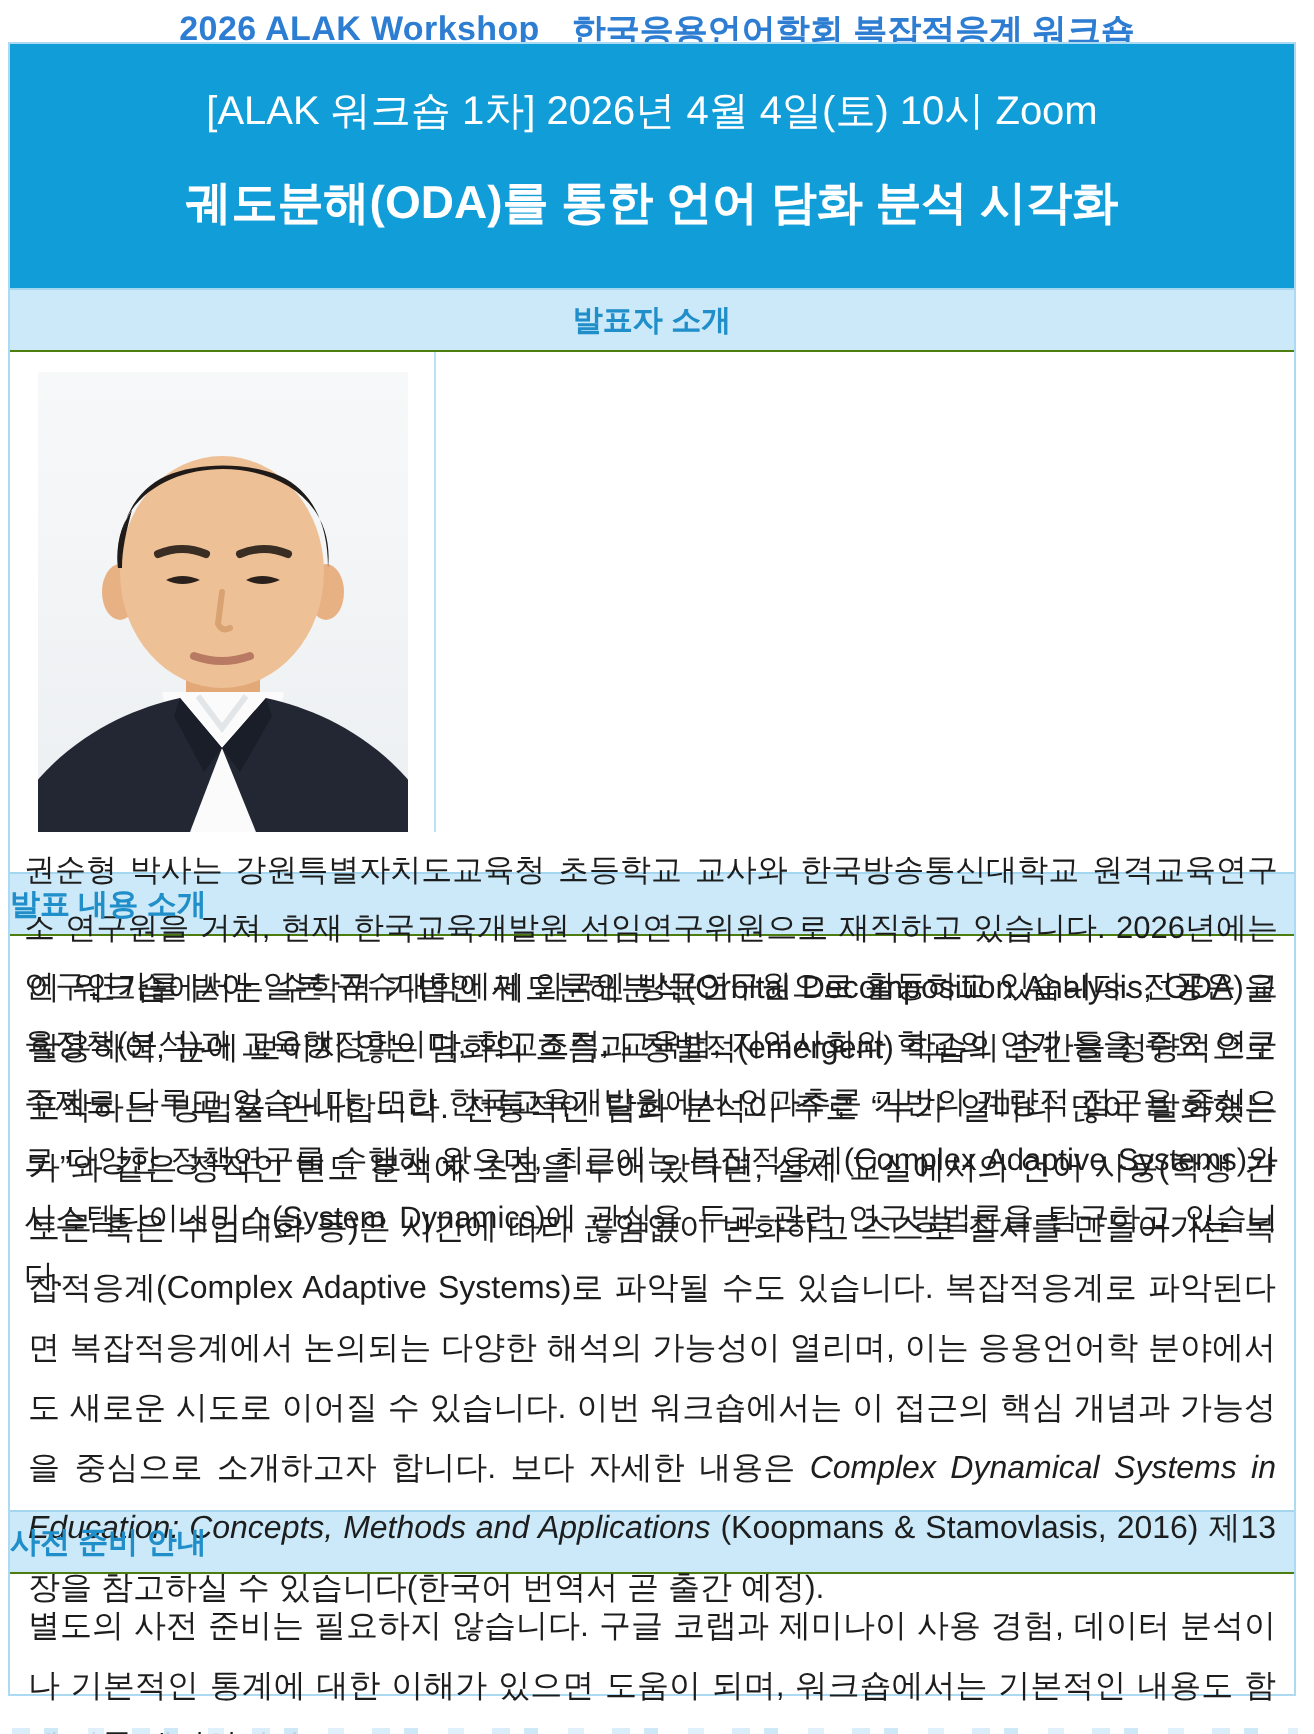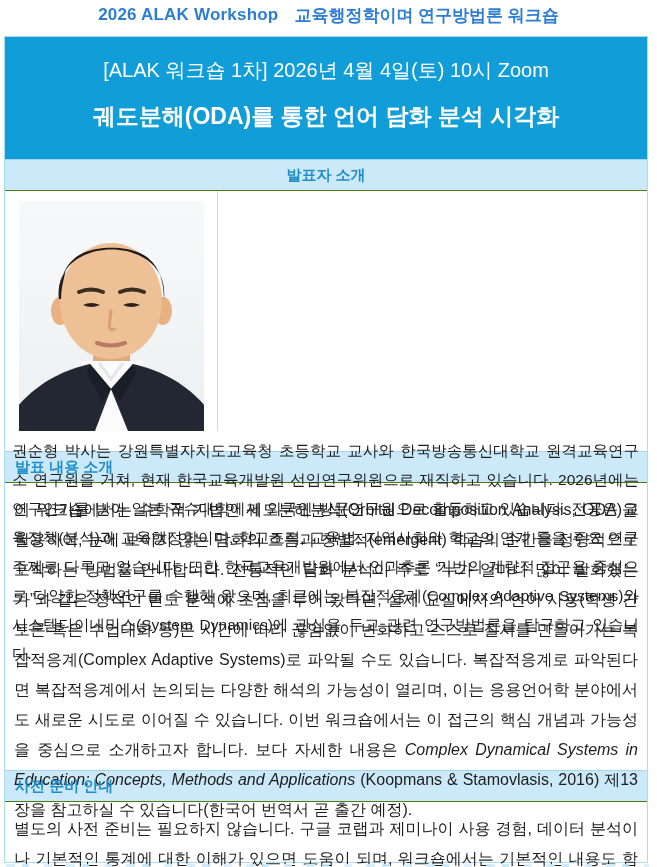--- a/index.html
+++ b/index.html
@@ -13,42 +13,42 @@
   
   .top-title {
     height:30px; display:flex; align-items:center; justify-content:center;
     gap:16px; color:#2d7dd2; white-space:nowrap;
   }
   .top-title .en { font-size:17px; font-weight:600; letter-spacing:.2px; }
   .top-title .ko { font-size:17px; font-weight:700; }
 
   
   .container {
-    position:absolute; left:4px; top:36px; width:644px;
+    position:absolute; left:4px; top:21px; width:644px;
     border:1px solid #abdaf2; box-sizing:border-box; background:#ffffff;
   }
 
   
   .hero {
     height:122px; background:#119dd8; color:#ffffff;
     display:flex; flex-direction:column; align-items:center; justify-content:center;
     text-align:center;
   }
   .hero .session { font-size:20px; font-weight:500; margin:2px 0 9px; }
   .hero .title   { font-size:23px; font-weight:700; margin:8px 0 10px; }
   .hero .speaker { font-size:16px; font-weight:600; margin:4px 0 0; }
 
   
   .banner {
     height:30px; background:#cbe9f8; color:#1f8ec9;
     border-top:1px solid #a5d6ef; border-bottom:1px solid #4d7c0f;
     display:flex; align-items:center; font-size:15px; font-weight:700;
   }
   .banner.center { justify-content:center; }
-  .banner.left   { padding-left:10px; }
+  .banner.left   { }
 
   
   .speaker-row { display:flex; height:260px;flex-direction:column; }
   .photo-cell {
     width:213px; box-sizing:border-box; border-right:1px solid #bfe0f2;
     display:flex; justify-content:center; align-items:flex-start; padding-top:10px;
   }
   .photo-frame { width:185px; height:230px; display:block; }
   .bio-cell {
     flex:1; box-sizing:border-box; padding:5px 8px 0 7px;
@@ -77,21 +77,21 @@
     opacity:.9;
   }
 </style>
 </head>
 <body>
 
 <div class="page">
 
   <div class="top-title">
     <span class="en">2026 ALAK Workshop</span>
-    <span class="ko">교육행정학이며 연구방법론 워크숍</span>
+    <span class="ko">한국응용언어학회 복잡적응계 워크숍</span>
   </div>
 
   <div class="container">
 
     <div class="hero">
       <div class="session">[ALAK 워크숍 1차] 2026년 4월 4일(토) 10시 Zoom</div>
       <div class="title">궤도분해(ODA)를 통한 언어 담화 분석 시각화</div>
     </div>
 
     <div class="banner center">

